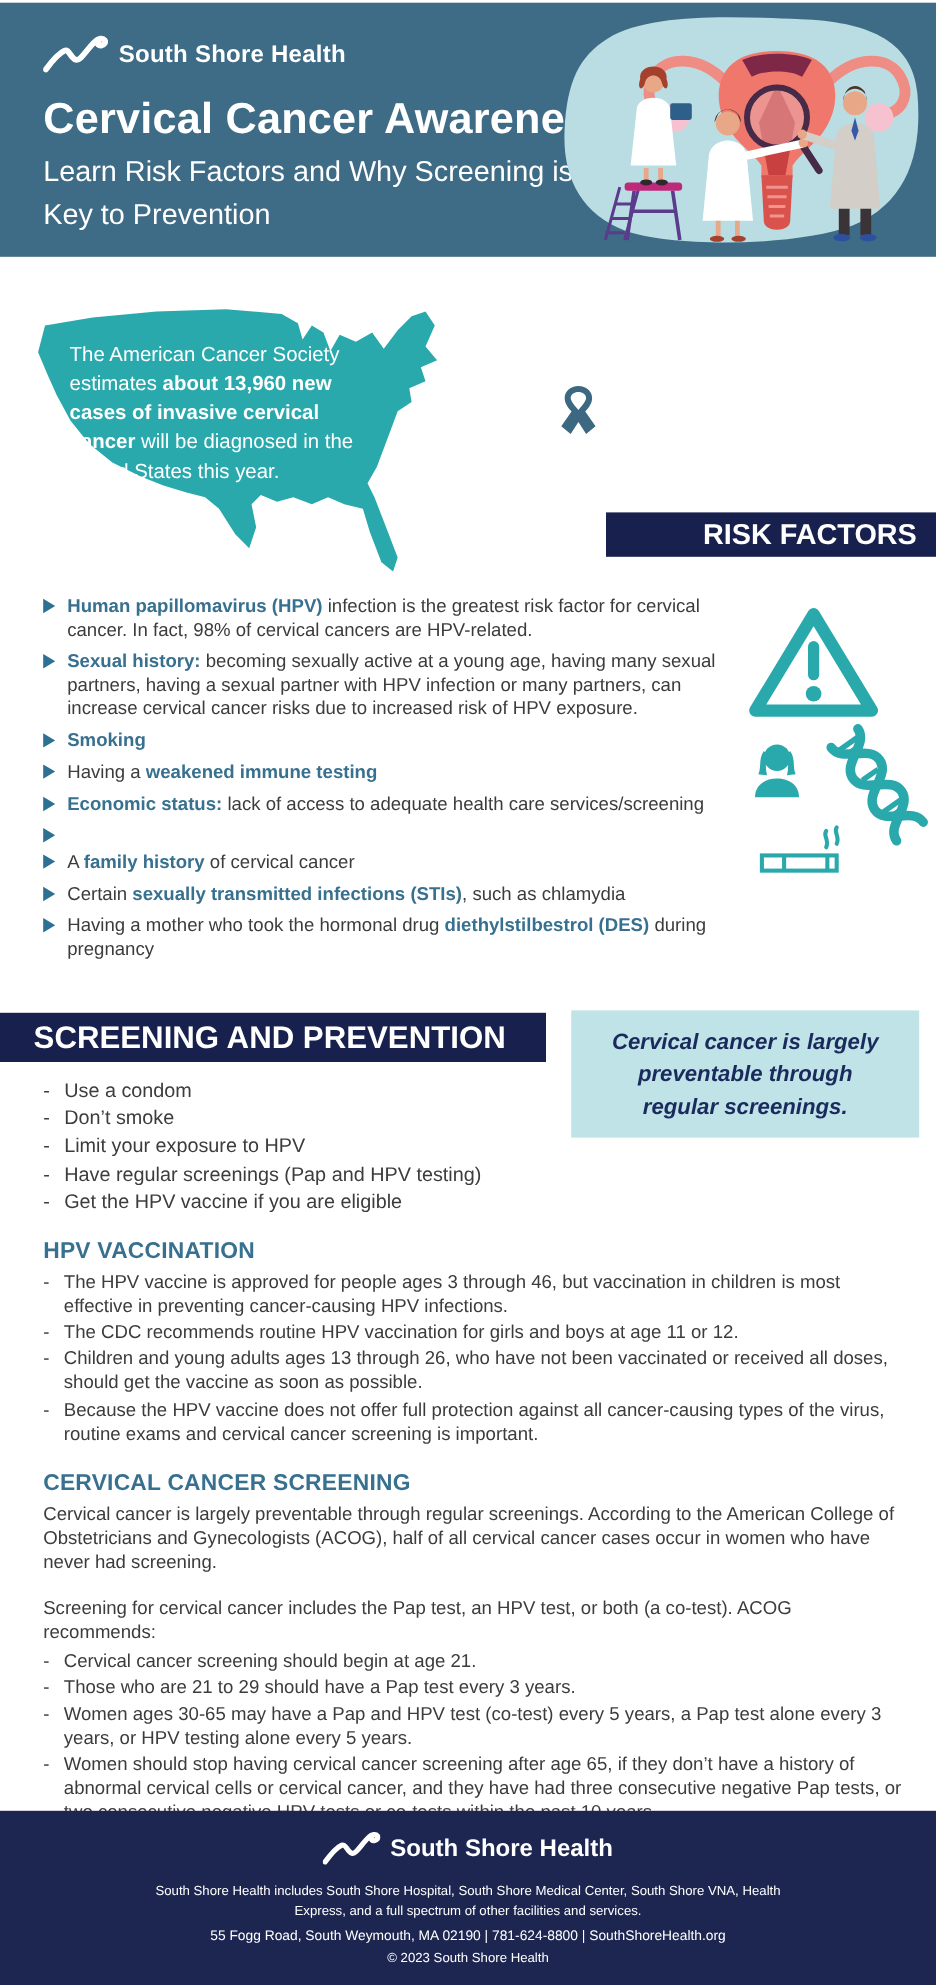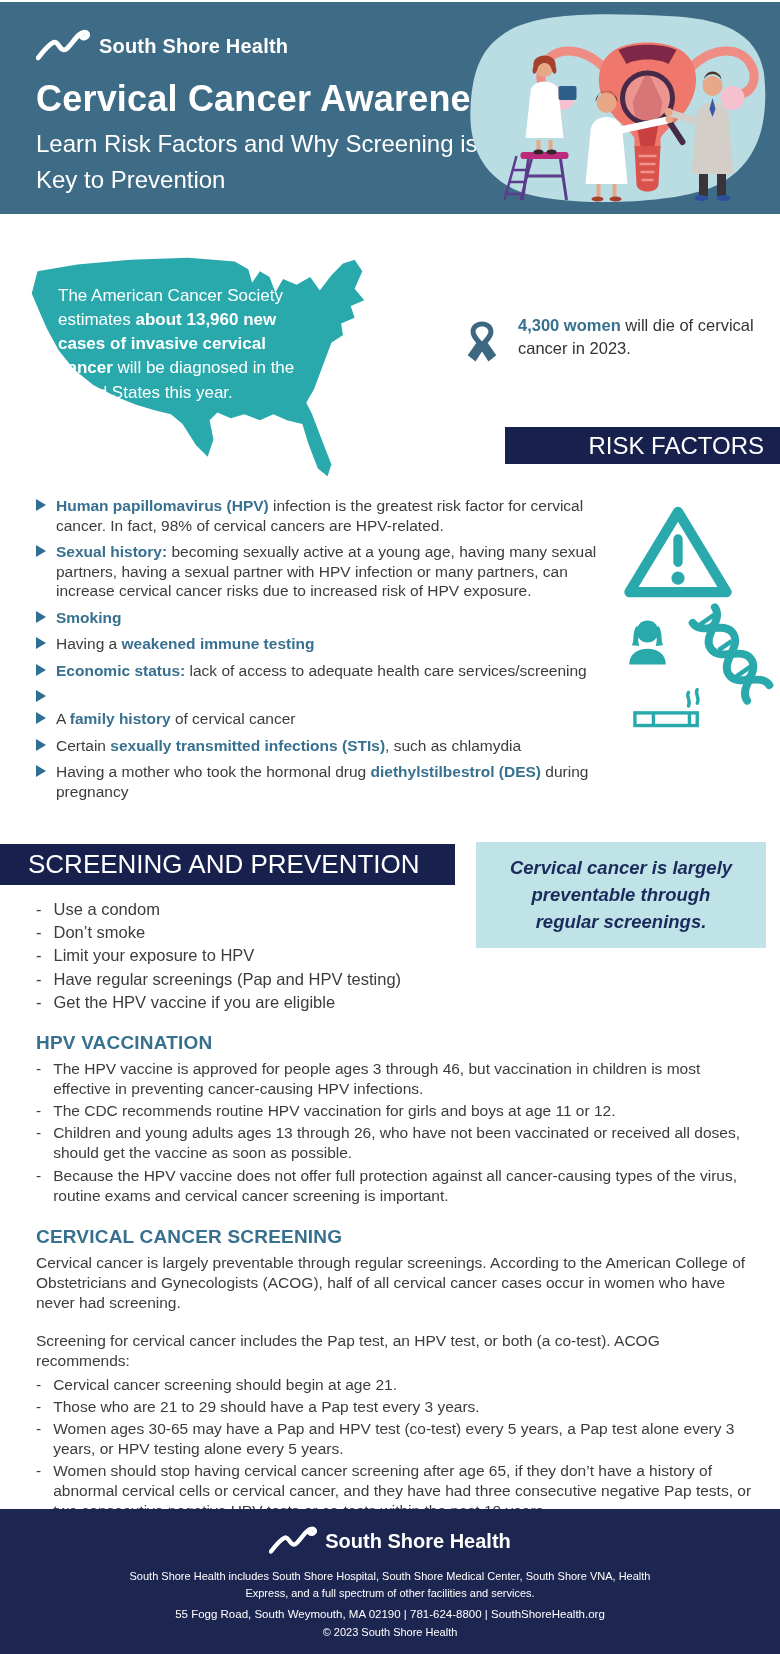--- a/index.html
+++ b/index.html
@@ -20,21 +20,21 @@
   .illus { position:absolute; right:5px; top:4px; width:315px; height:200px; }
 
   
   .stats { position:relative; height:248px; }
   .us-map { position:absolute; left:18px; top:36px; width:418px; height:232px; }
   .map-text { position:absolute; left:58px; top:70px; width:240px; color:#fff; font-size:17px; line-height:1.42; }
   .map-text b { font-weight:700; }
   .ribbon-icon { position:absolute; left:462px; top:96px; width:40px; height:66px; }
   .stat-text { position:absolute; left:518px; top:100px; width:258px; font-size:16.5px; line-height:1.4; color:#333; }
   .hl { color:#38708f; font-weight:700; }
-  .banner { background:#18214e; color:#fff; font-weight:400; }
+  .banner { background:#18214e; color:#fff; font-weight:700; }
   .banner-risk { position:absolute; left:505px; top:213px; width:275px; height:37px;
     line-height:37px; font-size:24px; text-align:right; padding-right:16px; }
 
   
   .risk { position:relative; padding:34px 0 0 36px; min-height:330px; }
   .rf-list { list-style:none; width:567px; }
   .rf-item { display:flex; margin-bottom:7px; }
   .tri { width:0; height:0; border-left:10px solid #2e6f94; border-top:6px solid transparent;
     border-bottom:6px solid transparent; margin:3px 10px 0 0; flex:none; }
   .rf-text { font-size:15.5px; line-height:1.26; color:#3c3c3c; }
@@ -137,21 +137,20 @@
 
   <section class="stats">
     <svg class="us-map" viewBox="0 0 420 240">
       <path fill="#2aa9ad" d="M8,45 L14,22 L55,15 L110,10 L170,8 L218,12 L232,20 L236,34 L244,22 L254,28 L260,44 L268,30 L282,36 L296,28 L306,42 L318,26 L330,14 L342,10 L350,22 L342,40 L352,52 L338,58 L342,70 L328,76 L330,88 L318,96 L312,112 L306,128 L300,144 L292,158 L298,170 L308,196 L318,222 L314,234 L304,226 L294,200 L288,180 L272,176 L258,170 L244,176 L228,170 L214,174 L200,168 L192,176 L196,196 L190,214 L178,202 L164,180 L152,170 L136,166 L116,160 L96,152 L72,140 L52,124 L36,104 L24,82 L16,64 Z"></path>
     </svg>
     <p class="map-text"><span>The American Cancer Society estimates </span><b>about 13,960 new cases of invasive cervical cancer</b><span> will be diagnosed in the United States this year.</span></p>
 
     <svg class="ribbon-icon" viewBox="0 0 56 64">
       <path fill="#3c6882" fill-rule="evenodd" d="M28,2 C19,2 12,8 12,16 C12,22 15,26 20,32 L8,49 L19,58 L28,44 L37,58 L48,49 L36,32 C41,26 44,22 44,16 C44,8 37,2 28,2 Z M28,9 C33,9 37,12 37,16 C37,19 34,23 28,30 C22,23 19,19 19,16 C19,12 23,9 28,9 Z"></path>
     </svg>
-    <p class="stat-text"><b class="hl">4,300 women</b><span> will die of cervical cancer in 2023.</span></p>
 
     <div class="banner banner-risk">RISK FACTORS</div>
   </section>
 
   <section class="risk">
     <ul class="rf-list">
       <li class="rf-item">
           <span class="tri"></span>
           <p class="rf-text"><span></span><span class="hl">Human papillomavirus (HPV)</span><span> infection is the greatest risk factor for cervical cancer. In fact, 98% of cervical cancers are HPV-related.</span></p>
         </li>

